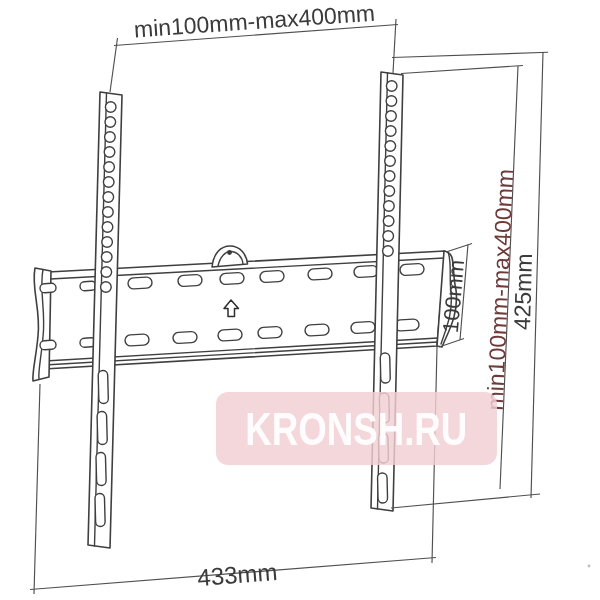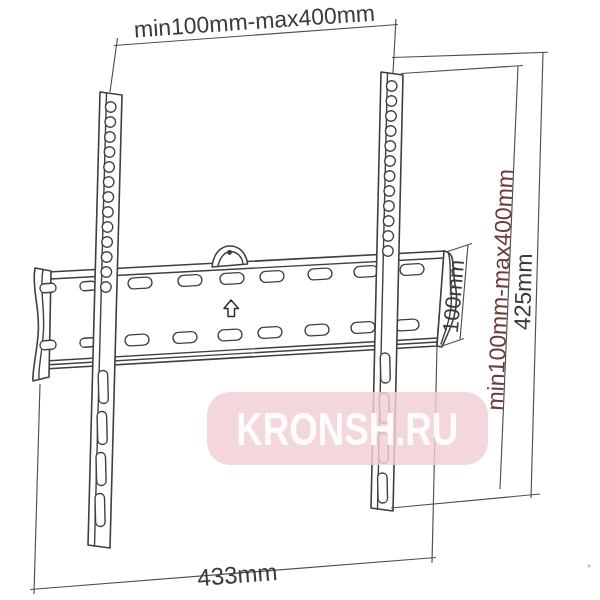--- a/index.html
+++ b/index.html
@@ -8,21 +8,21 @@
   #drawing{position:absolute;left:0;top:0;}
   .part{fill:#ffffff;stroke:#3f3f3f;stroke-width:1.6;stroke-linejoin:round;}
   .pline{fill:none;stroke:#3f3f3f;stroke-width:1.4;stroke-linecap:round;}
   .hole{fill:#ffffff;stroke:#3f3f3f;stroke-width:1.4;}
   .slot{fill:#ffffff;stroke:#3f3f3f;stroke-width:1.4;}
   .dim{stroke:#4f4f4f;stroke-width:1.15;fill:none;}
   .dimtext{fill:#3b3b3b;font-size:23px;font-family:"Liberation Sans",sans-serif;}
   .dimtext.small{font-size:22px;}
   .dimtext.big{font-size:24px;}
   .dimtext.maroon{fill:#6e3a3a;}
-  .watermark{position:absolute;left:207px;top:392px;width:281px;height:73px;border-radius:23px;
+  .watermark{position:absolute;left:216px;top:392px;width:281px;height:73px;border-radius:12px;
              background:rgba(242,206,211,0.82);display:flex;align-items:center;justify-content:center;
              overflow:hidden;}
   .watermark .wm-text{color:rgba(255,255,255,0.93);font-weight:bold;font-size:47px;line-height:1;
              letter-spacing:0px;transform:scaleX(0.78);white-space:nowrap;
              font-family:"Liberation Sans",sans-serif;}
 </style>
 </head>
 <body>
 
 <div id="screenshot">

